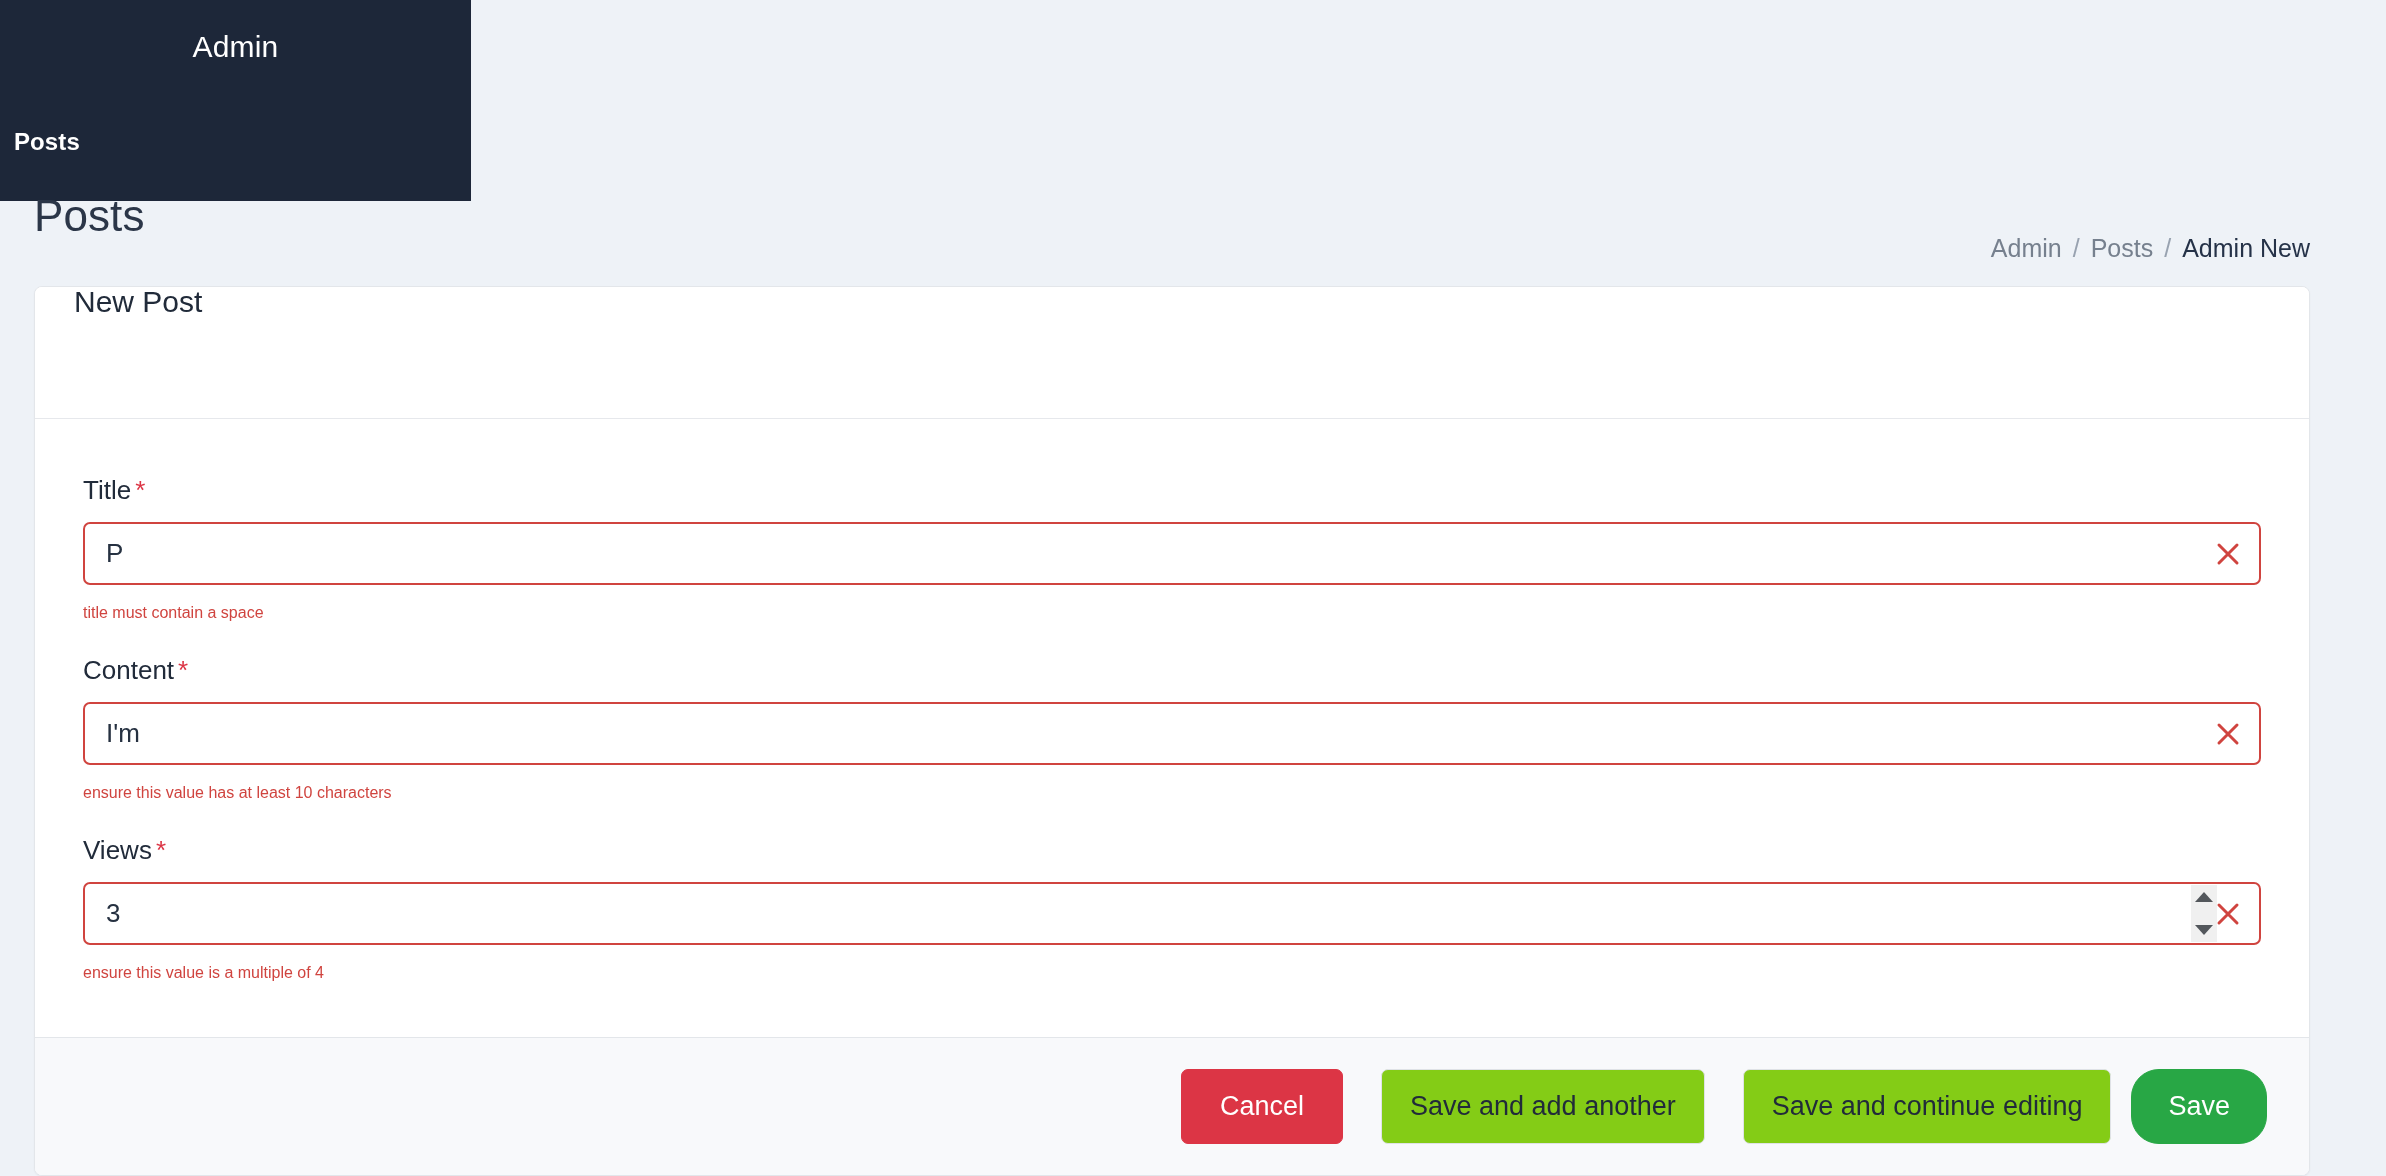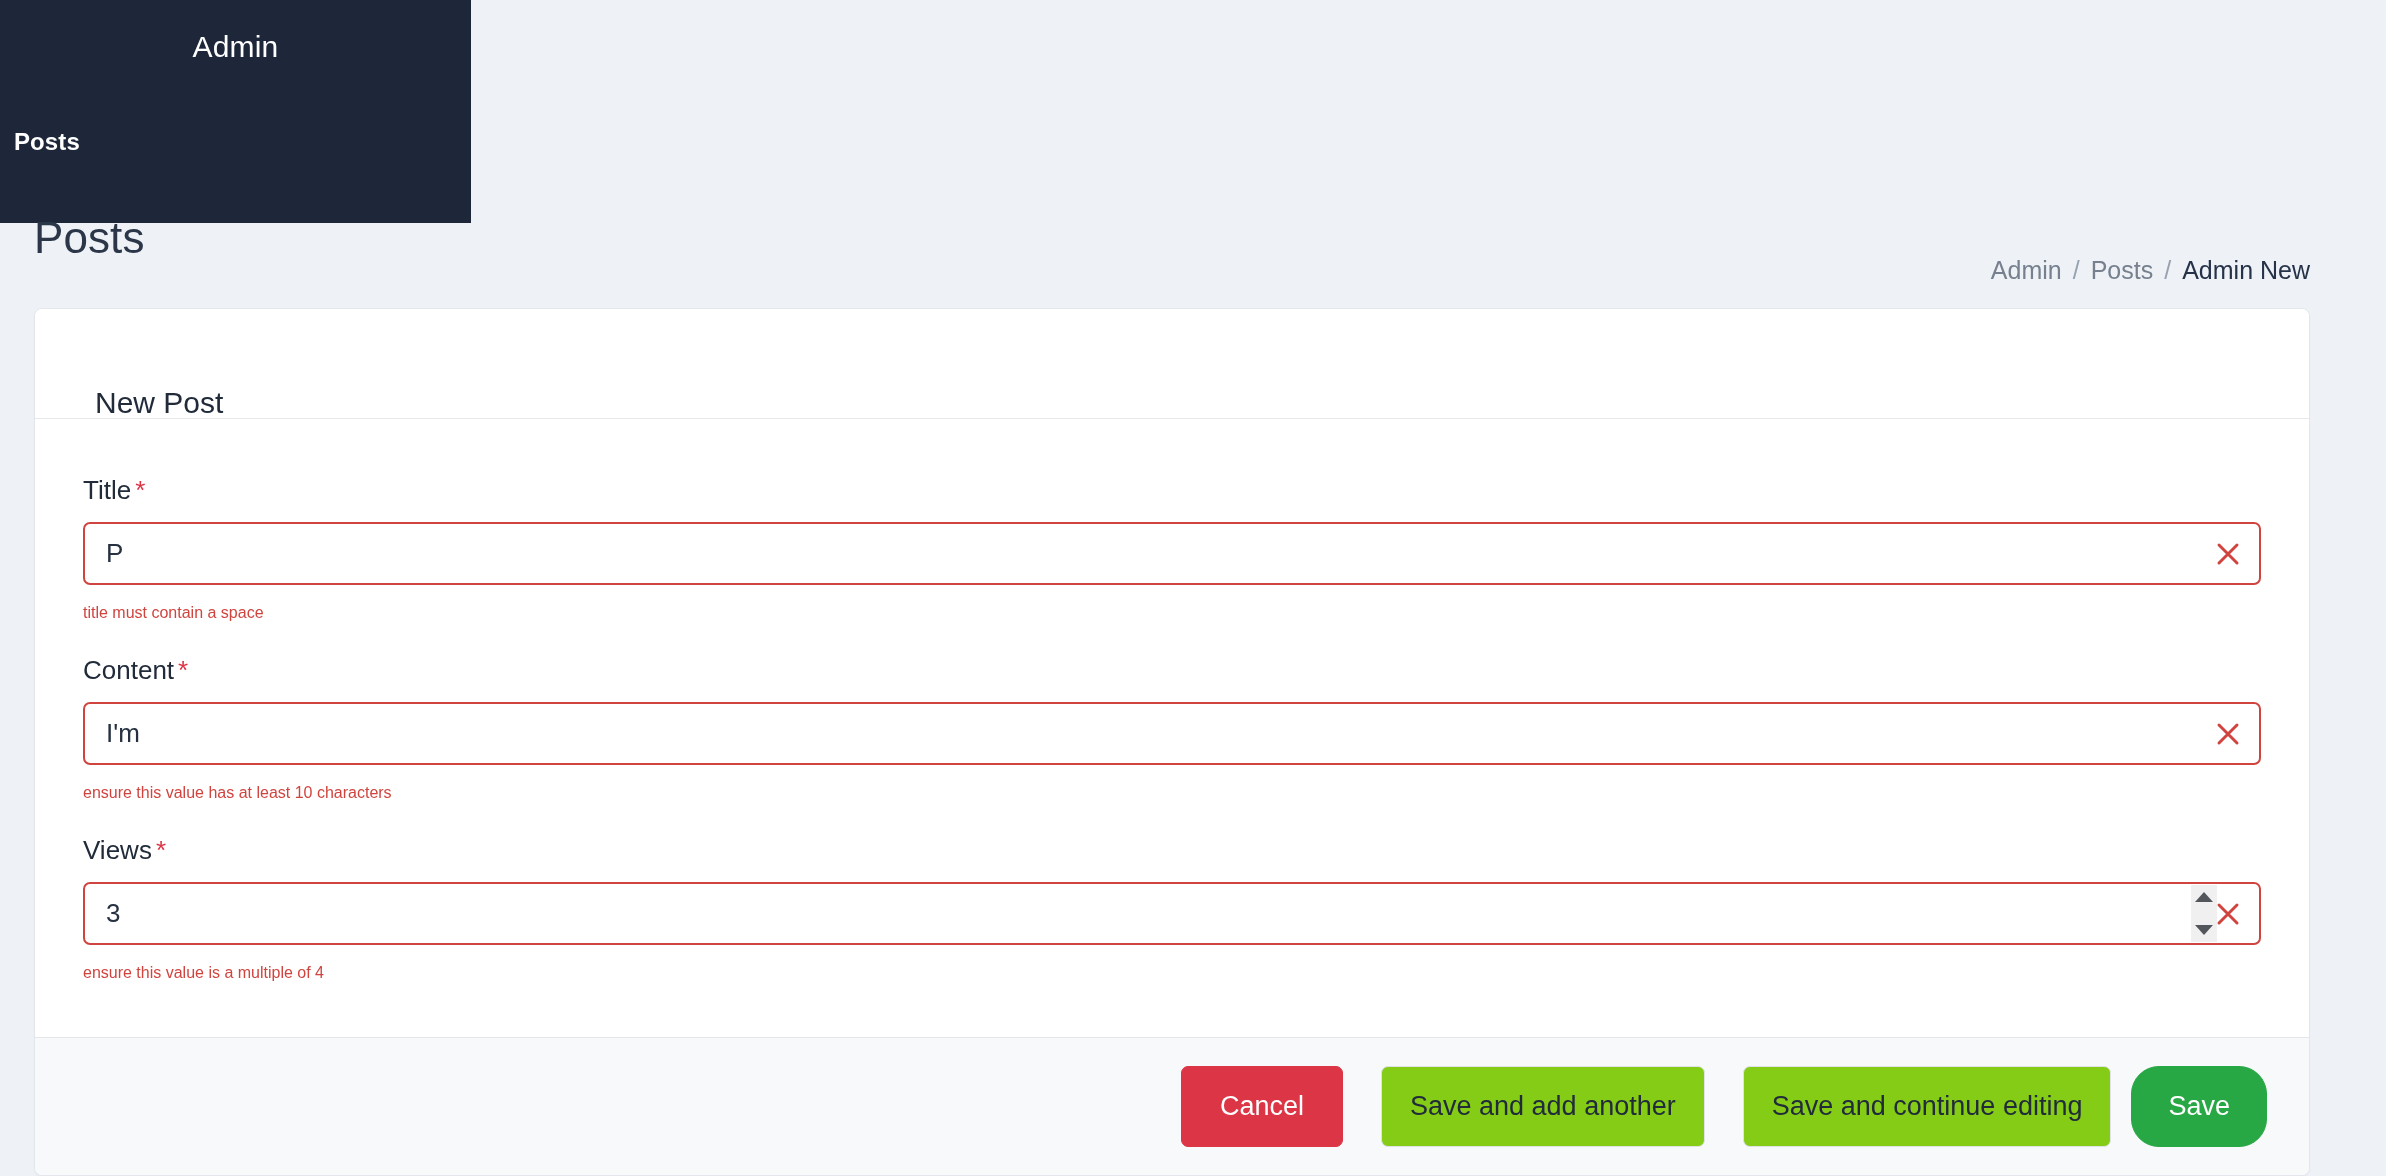--- a/index.html
+++ b/index.html
@@ -101,44 +101,45 @@
   
   .card {
     margin-top: 19px;
     background: #ffffff;
     border: 1px solid #e3e6ea;
     border-radius: 8px;
     box-shadow: 0 1px 2px rgba(16,24,40,0.04);
     overflow: hidden;
   }
   .card-header {
-    height: 110px;
-    box-sizing: border-box;
-    display: flex;
-    align-items: flex-end;
-    padding-left: 60px;
+    height: 132px;
+    box-sizing: border-box;
+    display: flex;
+    align-items: flex-start;
+    padding-left: 39px;
     border-bottom: 1px solid #e6e8ec;
     background: #ffffff;
   }
   .card-header-title {
     font-size: 30px;
     color: #212b3a;
     font-weight: 400;
     line-height: 1;
   }
   .card-body {
     padding: 58px 48px 56px 48px;
     background: #ffffff;
   }
   .card-footer {
     background: #f8f9fb;
     border-top: 1px solid #e3e6ea;
     padding: 28px 42px 28px 0;
     display: flex;
     justify-content: flex-end;
+    align-items: center;
     gap: 20px;
     height: 138px;
     box-sizing: border-box;
   }
 
   
   .form-group {
     margin-bottom: 36px;
   }
   .form-group:last-child {

